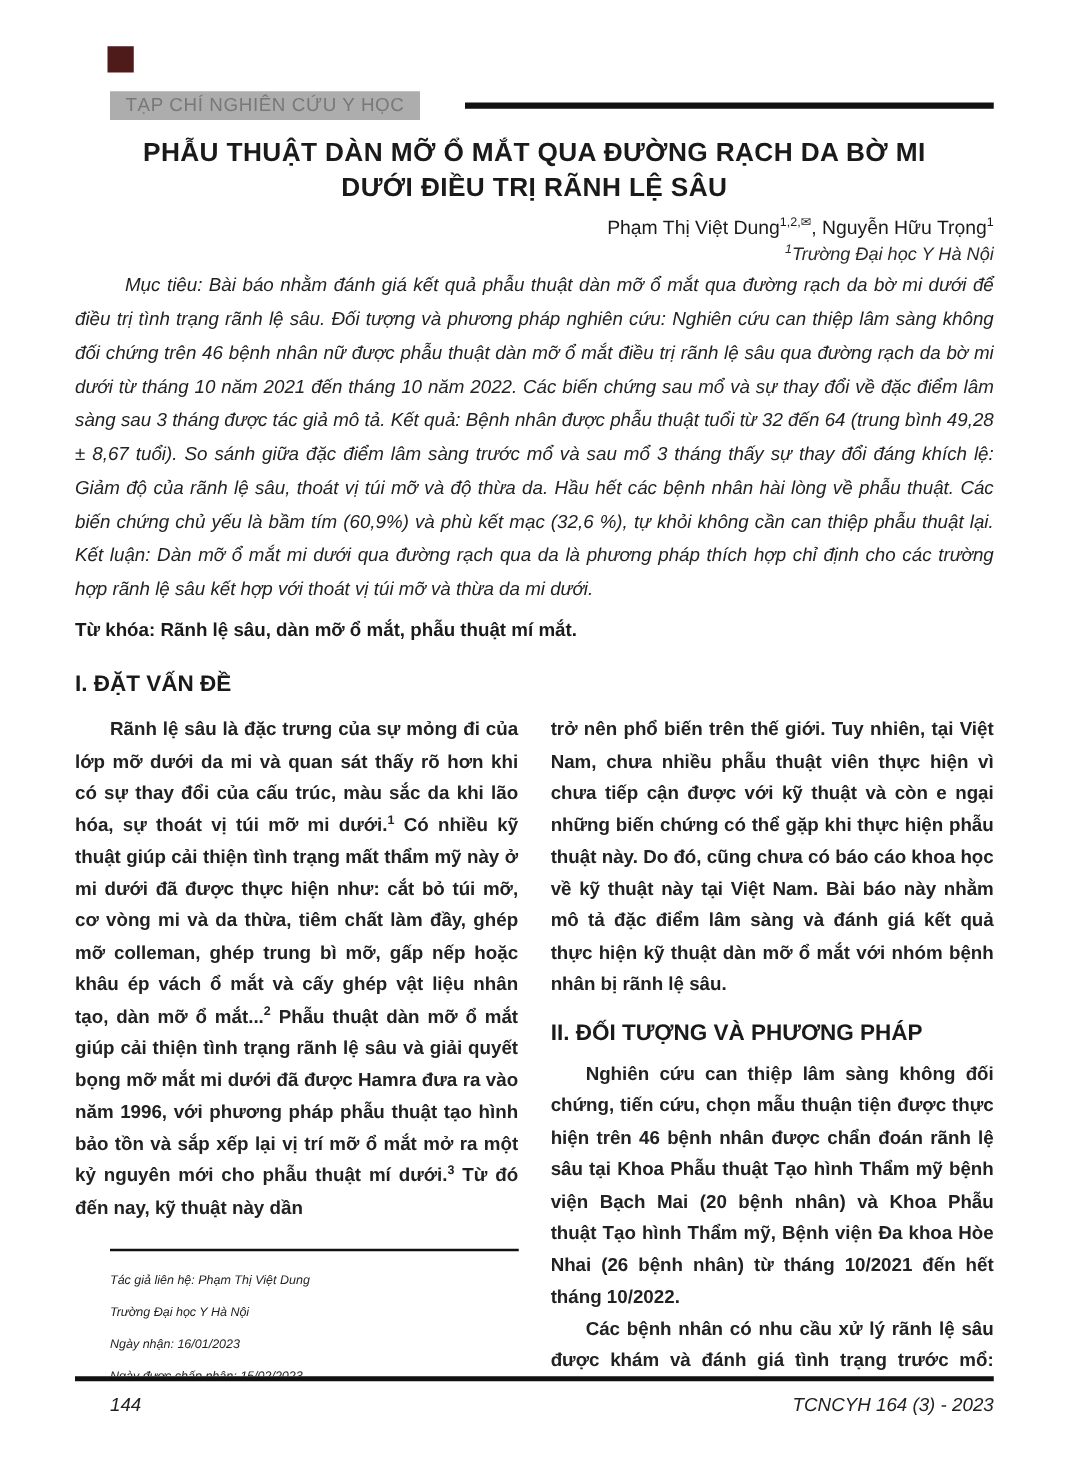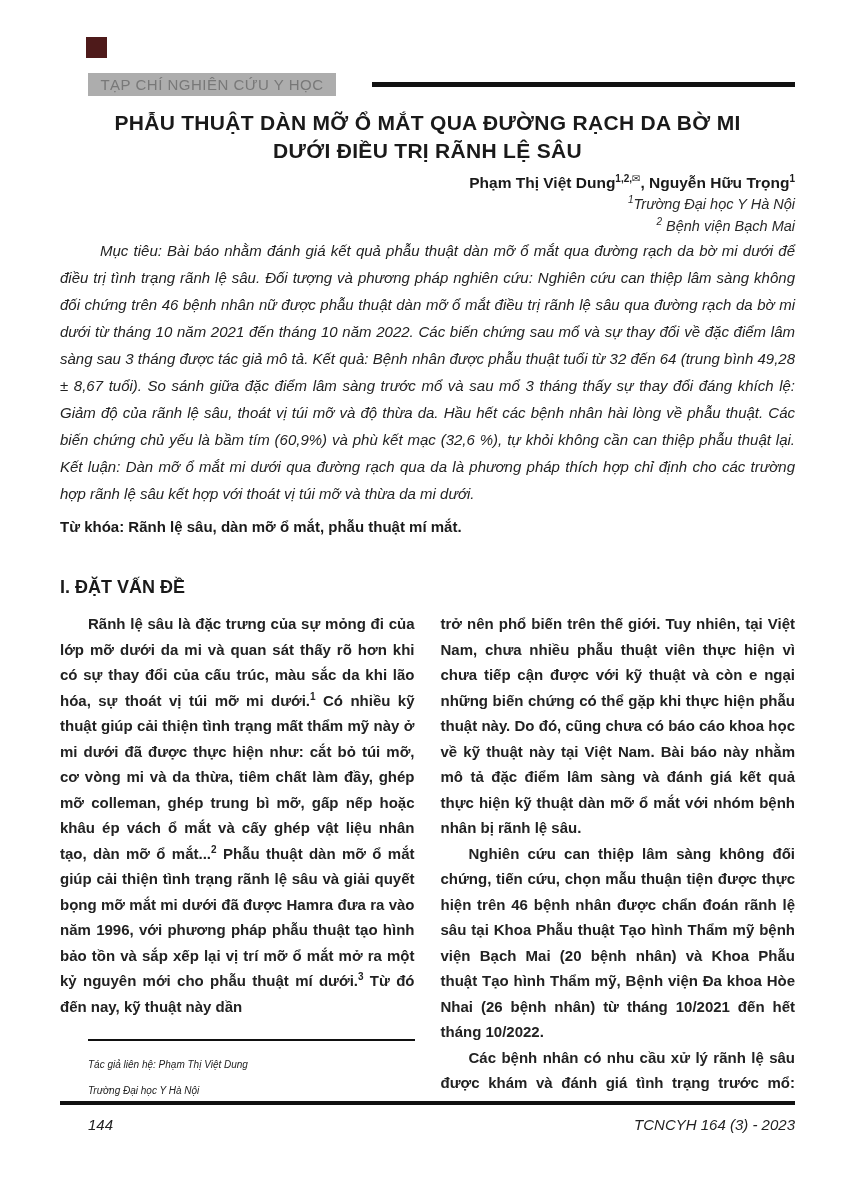--- a/index.html
+++ b/index.html
@@ -14,31 +14,31 @@
   .banner-row { display:flex; align-items:center; padding-top:73px; margin-left:28px; }
   .banner-bar {
     width:248px; height:23px; display:flex; align-items:center; justify-content:center;
     font-size:15px; letter-spacing:0.5px;
   }
   .banner-line { flex:1; height:5px; margin-left:36px; }
 
   .title { text-align:center; font-weight:bold; font-size:21px; line-height:28px; margin-top:13px; letter-spacing:0.3px; }
 
   .byline { text-align:right; margin-top:7px; }
-  .authors { font-weight:bold; font-size:15.5px; line-height:21px; }
+  .authors { font-weight:normal; font-size:15.5px; line-height:21px; }
   sup { font-size:10px; line-height:0; }
   .affil { font-style:italic; font-size:14.5px; line-height:22px; color:#2a2a2a; }
 
   .abstract {
     margin-top:0; font-style:italic; font-size:15px; line-height:27px;
     text-align:justify; text-indent:40px; color:#222;
   }
   .keywords { margin-top:9px; font-weight:bold; font-size:15px; line-height:22px; }
 
-  .section-heading { font-weight:bold; font-size:18px; margin-top:39px; }
+  .section-heading { font-weight:bold; font-size:18px; margin-top:21px; }
 
   .columns { display:flex; gap:26px; margin-top:13px; }
   .col { flex:1; min-width:0; }
   .body-para { font-size:15px; line-height:25.5px; text-align:justify; text-indent:28px; color:#222;font-weight:bold; }
   .body-para.no-indent { text-indent:0; }
   .col .section-heading { margin-top:15px; margin-bottom:10px; }
 
   .contact-block {
     margin-left:28px; margin-top:20px; padding-top:11px;
     border-top:2px solid #111;
@@ -68,21 +68,20 @@
     </div>
 
     <div class="title">
       <div>PHẪU THUẬT DÀN MỠ Ổ MẮT QUA ĐƯỜNG RẠCH DA BỜ MI</div>
       <div>DƯỚI ĐIỀU TRỊ RÃNH LỆ SÂU</div>
     </div>
 
     <div class="byline">
       <div class="authors"><span>Phạm Thị Việt Dung</span><sup>1,2,✉</sup><span>, </span><span>Nguyễn Hữu Trọng</span><sup>1</sup></div>
       <div class="affil"><sup>1</sup><span>Trường Đại học Y Hà Nội</span></div>
-      <div class="affil"><sup>2</sup><span> Bệnh viện Bạch Mai</span></div>
     </div>
 
     <p class="abstract">Mục tiêu: Bài báo nhằm đánh giá kết quả phẫu thuật dàn mỡ ổ mắt qua đường rạch da bờ mi dưới để điều trị tình trạng rãnh lệ sâu. Đối tượng và phương pháp nghiên cứu: Nghiên cứu can thiệp lâm sàng không đối chứng trên 46 bệnh nhân nữ được phẫu thuật dàn mỡ ổ mắt điều trị rãnh lệ sâu qua đường rạch da bờ mi dưới từ tháng 10 năm 2021 đến tháng 10 năm 2022. Các biến chứng sau mổ và sự thay đổi về đặc điểm lâm sàng sau 3 tháng được tác giả mô tả. Kết quả: Bệnh nhân được phẫu thuật tuổi từ 32 đến 64 (trung bình 49,28 ± 8,67 tuổi). So sánh giữa đặc điểm lâm sàng trước mổ và sau mổ 3 tháng thấy sự thay đổi đáng khích lệ: Giảm độ của rãnh lệ sâu, thoát vị túi mỡ và độ thừa da. Hầu hết các bệnh nhân hài lòng về phẫu thuật. Các biến chứng chủ yếu là bầm tím (60,9%) và phù kết mạc (32,6 %), tự khỏi không cần can thiệp phẫu thuật lại. Kết luận: Dàn mỡ ổ mắt mi dưới qua đường rạch qua da là phương pháp thích hợp chỉ định cho các trường hợp rãnh lệ sâu kết hợp với thoát vị túi mỡ và thừa da mi dưới.</p>
 
     <p class="keywords">Từ khóa: Rãnh lệ sâu, dàn mỡ ổ mắt, phẫu thuật mí mắt.</p>
 
     <h2 class="section-heading">I. ĐẶT VẤN ĐỀ</h2>
 
     <div class="columns">
 
@@ -93,20 +92,21 @@
           <div>Tác giả liên hệ: Phạm Thị Việt Dung</div>
           <div>Trường Đại học Y Hà Nội</div>
           <div>Ngày nhận: 16/01/2023</div>
           <div>Ngày được chấp nhận: 15/02/2023</div>
         </div>
       </div>
 
       <div class="col">
         <p class="body-para no-indent">trở nên phổ biến trên thế giới. Tuy nhiên, tại Việt Nam, chưa nhiều phẫu thuật viên thực hiện vì chưa tiếp cận được với kỹ thuật và còn e ngại những biến chứng có thể gặp khi thực hiện phẫu thuật này. Do đó, cũng chưa có báo cáo khoa học về kỹ thuật này tại Việt Nam. Bài báo này nhằm mô tả đặc điểm lâm sàng và đánh giá kết quả thực hiện kỹ thuật dàn mỡ ổ mắt với nhóm bệnh nhân bị rãnh lệ sâu.</p>
 
+        <h2 class="section-heading">II. ĐỐI TƯỢNG VÀ PHƯƠNG PHÁP</h2>
 
         <p class="body-para">Nghiên cứu can thiệp lâm sàng không đối chứng, tiến cứu, chọn mẫu thuận tiện được thực hiện trên 46 bệnh nhân được chẩn đoán rãnh lệ sâu tại Khoa Phẫu thuật Tạo hình Thẩm mỹ bệnh viện Bạch Mai (20 bệnh nhân) và Khoa Phẫu thuật Tạo hình Thẩm mỹ, Bệnh viện Đa khoa Hòe Nhai (26 bệnh nhân) từ tháng 10/2021 đến hết tháng 10/2022.</p>
         <p class="body-para">Các bệnh nhân có nhu cầu xử lý rãnh lệ sâu được khám và đánh giá tình trạng trước mổ: Bệnh nhân ngồi đối diện phẫu thuật viên. Phẫu</p>
       </div>
 
     </div>
 
   </div>
 
   <div class="footer">

